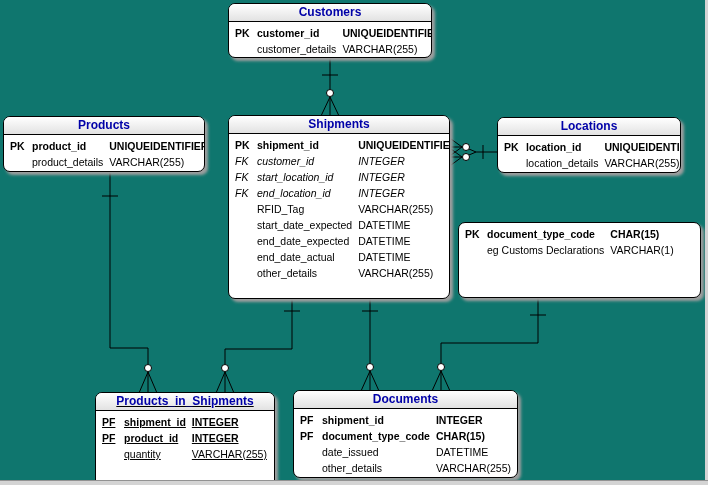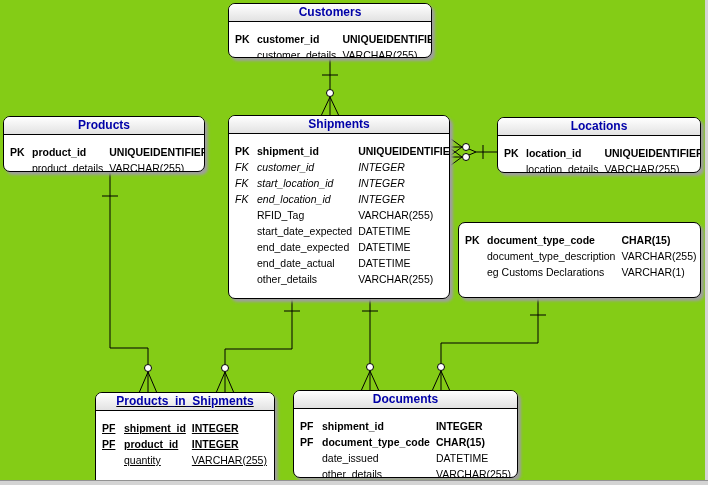--- a/index.html
+++ b/index.html
@@ -1,26 +1,26 @@
 <!DOCTYPE html>
 <html><head>
 <meta charset="utf-8">
 <style>
   html,body{margin:0;padding:0;}
   body{font-family:"Liberation Sans","DejaVu Sans",sans-serif;background:#fff;}
-  #canvas{position:relative;width:708px;height:485px;background:#84cc16;overflow:hidden;}
+  #canvas{position:relative;width:708px;height:485px;background:#0f766e;overflow:hidden;}
   #connectors{position:absolute;left:0;top:0;width:708px;height:485px;}
   #connectors path{stroke:#000;stroke-width:1;fill:none;}
   #connectors circle{stroke:#000;stroke-width:1;fill:#fff;}
   .entity{position:absolute;background:#fff;border:1px solid #000;border-radius:7px;
           box-shadow:3px 3px 3px #9f9f9f;overflow:hidden;box-sizing:border-box;}
   .entity-header{font-weight:bold;font-size:12px;color:#0000A8;text-align:center;
           padding:1px 4px 2px 4px;background:linear-gradient(#ffffff,#e2e2e2);
           border-bottom:1px solid #000;line-height:14px;}
-  table.entity-body{border-collapse:collapse;margin:9px 3px 0 3px;}
+  table.entity-body{border-collapse:collapse;margin:3px 3px 0 3px;}
   table.entity-body td{font-size:10.5px;line-height:16px;padding:0 3px;white-space:nowrap;
           vertical-align:top;color:#000;}
   td.key{font-weight:bold;min-width:16px;padding-left:2px;padding-right:2px;}
   td.ftype{padding-left:9px;}
   tr.row-pk td{font-weight:bold;}
   tr.row-fk td{font-weight:normal;font-style:italic;}
   .edge-bottom{position:absolute;left:0;bottom:0;width:708px;height:5px;
           background:#d4d4d4;border-top:1px solid #929292;box-sizing:border-box;}
   .edge-right{position:absolute;right:0;top:0;width:3px;height:485px;background:#d4d4d4;}
 </style>
@@ -152,21 +152,21 @@
               <td class="ftype">DATETIME</td>
             </tr>
             <tr class="row-plain">
               <td class="key"></td>
               <td class="fname">other_details</td>
               <td class="ftype">VARCHAR(255)</td>
             </tr>
           </tbody>
         </table>
       </div>
-      <div class="entity" style="left: 497px; top: 117px; width: 204px; height: 56px;">
+      <div class="entity" style="left: 497px; top: 117px; width: 184px; height: 56px;">
         <div class="entity-header">Locations</div>
         <table class="entity-body">
           <tbody>
             <tr class="row-pk">
               <td class="key">PK</td>
               <td class="fname">location_id</td>
               <td class="ftype">UNIQUEIDENTIFIER</td>
             </tr>
             <tr class="row-plain">
               <td class="key"></td>
@@ -176,25 +176,20 @@
           </tbody>
         </table>
       </div>
       <div class="entity" style="left: 458px; top: 222px; width: 243px; height: 76px;">
         <table class="entity-body">
           <tbody>
             <tr class="row-pk">
               <td class="key">PK</td>
               <td class="fname">document_type_code</td>
               <td class="ftype">CHAR(15)</td>
-            </tr>
-            <tr class="row-plain">
-              <td class="key"></td>
-              <td class="fname">document_type_description</td>
-              <td class="ftype">VARCHAR(255)</td>
             </tr>
             <tr class="row-plain">
               <td class="key"></td>
               <td class="fname">eg Customs Declarations</td>
               <td class="ftype">VARCHAR(1)</td>
             </tr>
           </tbody>
         </table>
       </div>
       <div class="entity" style="left: 95px; top: 392px; width: 180px; height: 96px; text-decoration: underline;">

